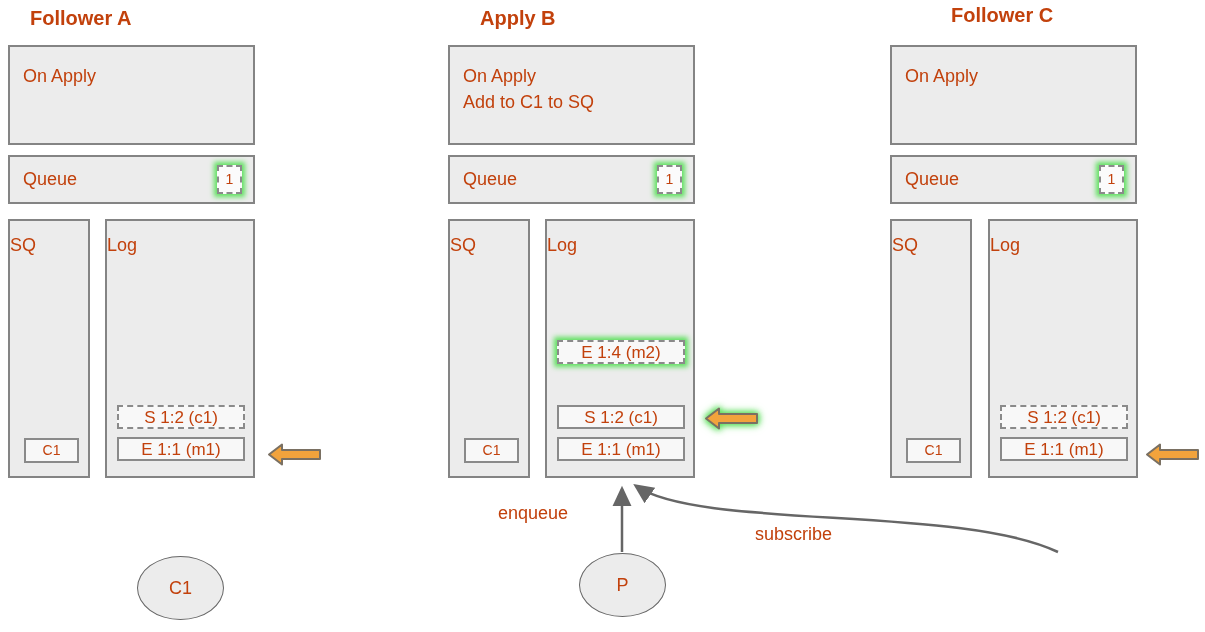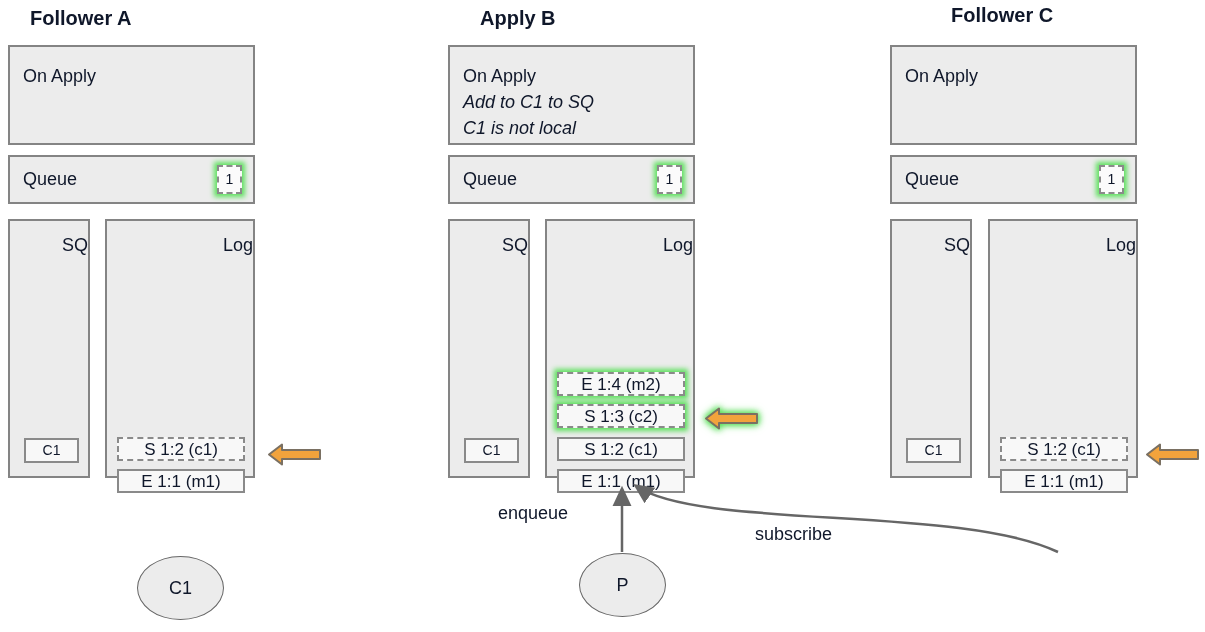--- a/index.html
+++ b/index.html
@@ -8,42 +8,42 @@
     --entry-fill:#f8f8f8;
     --entry-border:#8a8a8a;
     --glow-green:#5ee05e;
     --arrow-orange-fill:#f2a33c;
     --arrow-orange-stroke:#7a7062;
     --edge-gray:#666666;
   }
   html,body{margin:0;padding:0;background:#ffffff;}
   .canvas{
     position:relative;width:1205px;height:632px;background:#ffffff;overflow:hidden;
-    font-family:"Liberation Sans","DejaVu Sans",sans-serif;color:#0f172a;
+    font-family:"Liberation Sans","DejaVu Sans",sans-serif;color:#c2410c;
   }
   .node-title{position:absolute;font-size:20px;font-weight:bold;white-space:nowrap;}
   .panel{position:absolute;box-sizing:border-box;background:var(--box-fill);border:2px solid var(--box-border);padding-left:25px;}
   .on-apply{padding:16px 13px;font-size:18px;line-height:26px;}
-  .on-apply .note{font-style:italic;}
+  .on-apply .note{}
   .queue-label{position:absolute;left:13px;top:0;line-height:45px;font-size:18px;}
   .badge{
     position:absolute;right:11px;top:8px;width:25px;height:29px;box-sizing:border-box;
     background:#fbfbfb;border:2px dashed var(--entry-border);
     font-size:14px;text-align:center;line-height:25px;
     box-shadow:0 0 5px 3px var(--glow-green);
   }
-  .box-head{position:absolute;top:14px;left:0;width:100%;text-align:right;font-size:18px;}
+  .box-head{position:absolute;top:14px;left:0;width:100%;text-align:left;font-size:18px;}
   .mini-box{
     position:absolute;box-sizing:border-box;width:55px;height:25px;left:14px;top:217px;
     background:var(--entry-fill);border:2px solid var(--entry-border);
     font-size:14px;text-align:center;line-height:21px;
   }
   .entry{
     position:absolute;left:10px;width:128px;height:24px;box-sizing:border-box;
-    background:var(--entry-fill);font-size:17px;text-align:center;line-height:21px;margin-top:32px;
+    background:var(--entry-fill);font-size:17px;text-align:center;line-height:21px;
   }
   .entry.solid{border:2px solid var(--entry-border);}
   .entry.dashed{border:2px dashed var(--entry-border);}
   .entry.glow{box-shadow:0 0 5px 3px var(--glow-green);}
   .pointer{position:absolute;overflow:visible;}
   .pointer polygon{fill:var(--arrow-orange-fill);stroke:var(--arrow-orange-stroke);stroke-width:2;stroke-linejoin:round;}
   .pointer.glow{filter:drop-shadow(0 0 3px var(--glow-green)) drop-shadow(0 0 3px var(--glow-green));}
   .edges{position:absolute;left:0;top:0;pointer-events:none;}
   .edges path{stroke:var(--edge-gray);stroke-width:2.5;fill:none;}
   .edges .head{fill:var(--edge-gray);stroke:none;}
@@ -83,37 +83,35 @@
 
   <svg class="pointer" style="left:267px;top:442px" width="56" height="25" viewBox="0 0 56 25">
     <polygon points="2,12.5 15,2.5 15,8 53,8 53,17 15,17 15,22.5"></polygon>
   </svg>
 
   <div class="node-title" style="left:480px;top:7px">Apply B</div>
 
   <div class="panel on-apply" style="left:448px;top:45px;width:247px;height:100px">
     <div>On Apply</div>
     <div class="note">Add to C1 to SQ</div>
-    <div class="note">C1 is not local</div>
   </div>
 
   <div class="panel" style="left:448px;top:155px;width:247px;height:49px">
     <span class="queue-label">Queue</span>
     <span class="badge">1</span>
   </div>
 
   <div class="panel" style="left:448px;top:219px;width:82px;height:259px">
     <div class="box-head">SQ</div>
     <div class="mini-box">C1</div>
   </div>
 
   <div class="panel" style="left:545px;top:219px;width:150px;height:259px">
     <div class="box-head">Log</div>
     <div class="entry dashed glow" style="top:119px">E 1:4 (m2)</div>
-    <div class="entry dashed glow" style="top:151px">S 1:3 (c2)</div>
     <div class="entry solid" style="top:184px">S 1:2 (c1)</div>
     <div class="entry solid" style="top:216px">E 1:1 (m1)</div>
   </div>
 
   <svg class="pointer glow" style="left:704px;top:406px" width="56" height="25" viewBox="0 0 56 25">
     <polygon points="2,12.5 15,2.5 15,8 53,8 53,17 15,17 15,22.5"></polygon>
   </svg>
 
   <div class="node-title" style="left:951px;top:4px">Follower C</div>
 

